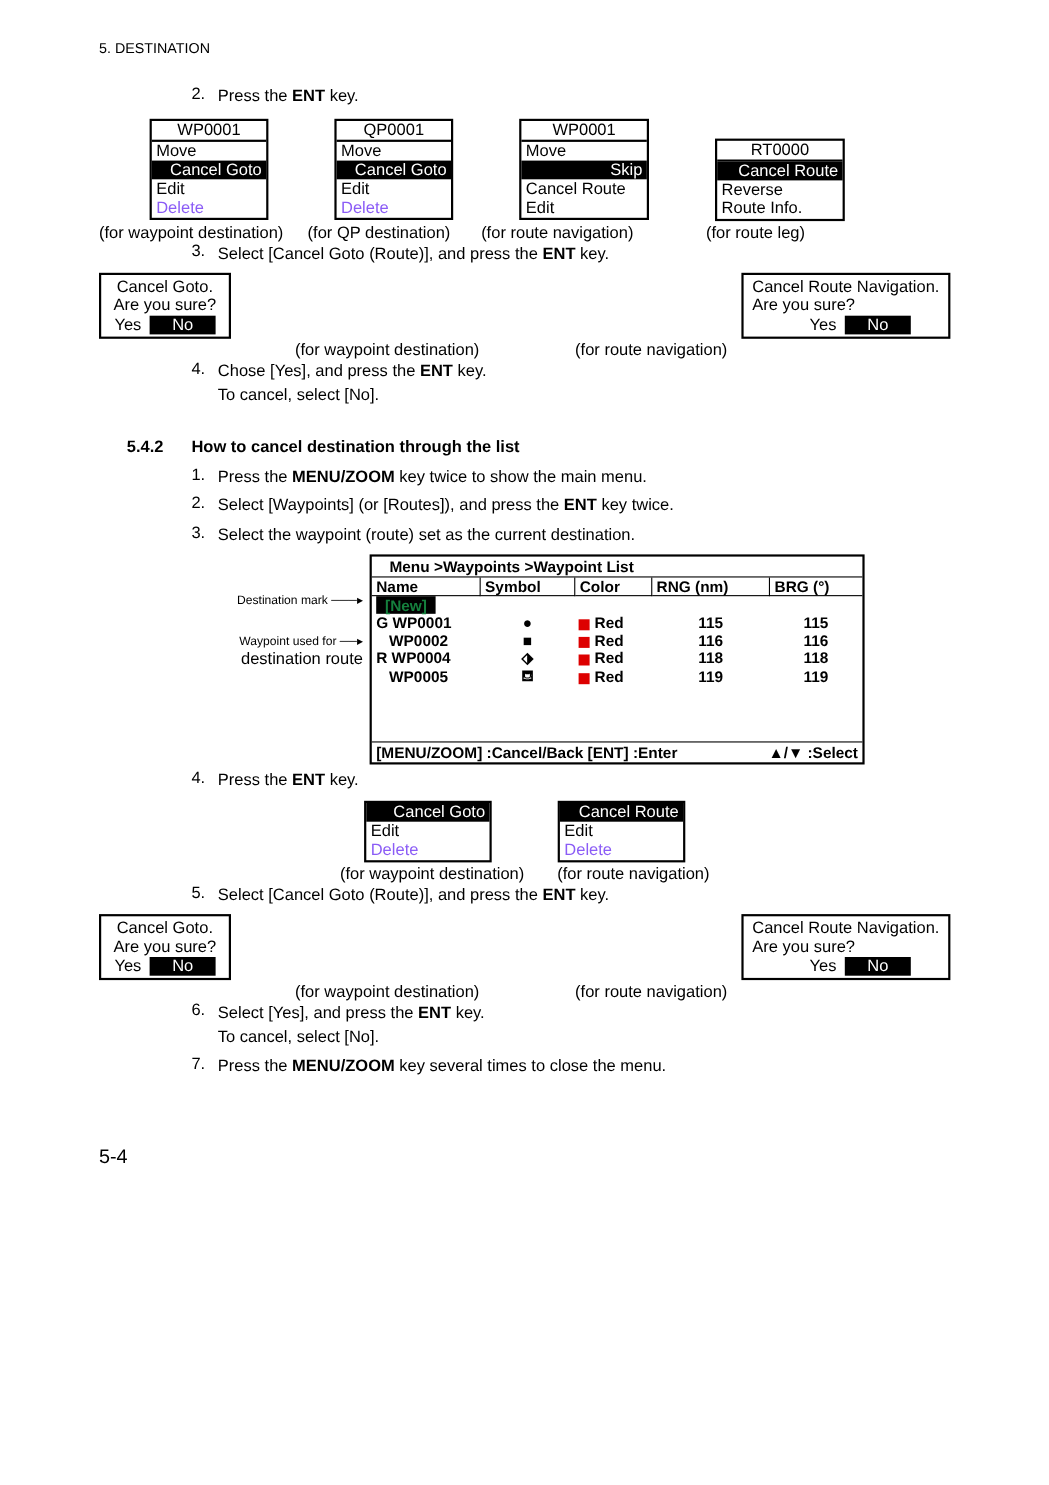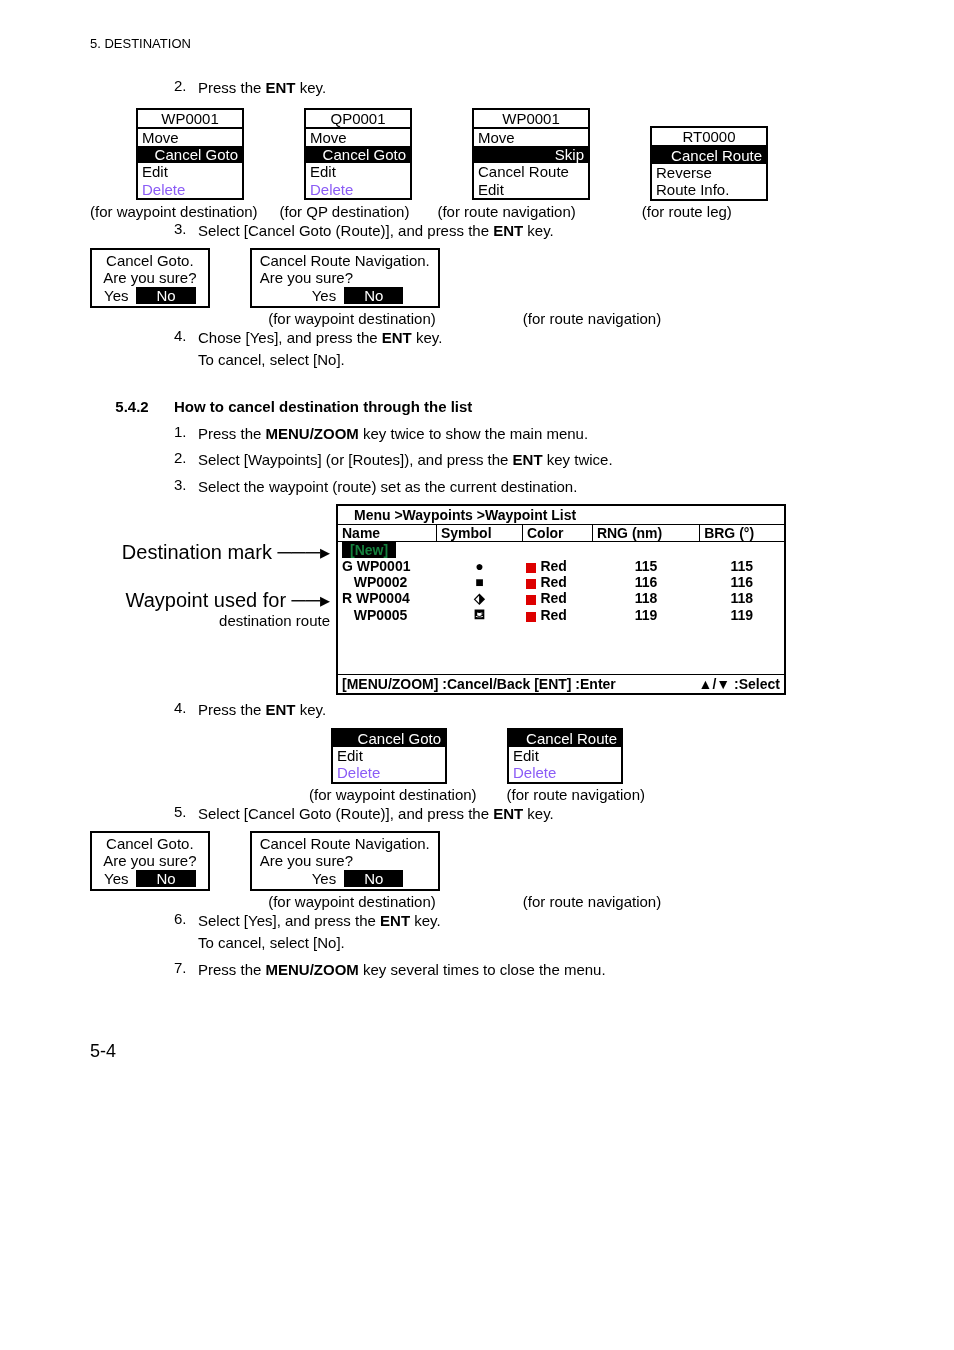--- a/index.html
+++ b/index.html
@@ -55,21 +55,21 @@
   .caption-row {
     display: flex;
     font-size: 15px;
     margin-left: 0;
   }
   .caption-row > span { margin-right: 22px; }
 
   .dialog-row {
     display: flex;
     gap: 40px;
-    justify-content: flex-start;
+    justify-content: space-between;
     margin: 6px 0 0 0;
   }
   .dialog {
     border: 2px solid #000;
     font-size: 15px;
     padding: 2px 8px 2px 8px;
     text-align: left;
     line-height: 1.15;
   }
   .dialog .yn { text-align: center; }
@@ -105,21 +105,21 @@
   .annot-col { font-size:15px; text-align:right; line-height:1.2; padding-top:36px; padding-right:6px;}
   .annot-col .a1 { margin-bottom:24px; }
 
   .page-num {
     font-size: 18px;
     font-weight: normal;
     margin-top: 60px;
   }
 
   .wpfig-wrap { display:flex; margin-left:0; margin-top:6px;}
-  .arrow-line { white-space:nowrap; font-size:20px; }
+  .arrow-line { white-space:nowrap; font-size:11px; }
 
   .centered-caprow { display:flex; justify-content:center; gap:30px; font-size:15px; margin-top:2px;}
 
   .box-small {
     border:2px solid #000;
     font-size:15px;
     line-height:1.15;
     min-width:112px;
   }
 

